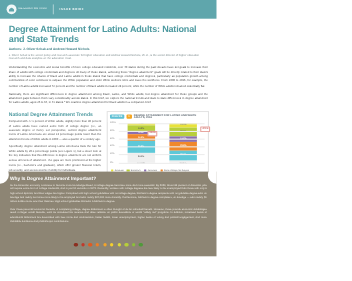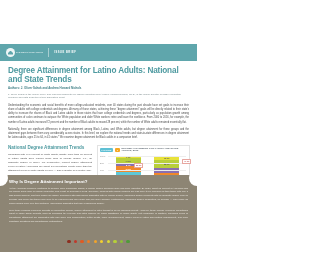--- a/index.html
+++ b/index.html
@@ -1,17 +1,17 @@
 <!DOCTYPE html>
 <html><head>
 <meta charset="utf-8">
 <style>
   html,body{margin:0;padding:0;background:#ffffff;}
   body{width:197px;height:255px;overflow:hidden;font-family:"Liberation Sans",sans-serif;}
-  .page{position:relative;width:197px;height:208px;background:#fff;margin-top:44px;}
+  .page{position:relative;width:197px;height:233px;background:#fff;}
 
   
   .hdr{height:17px;background:#5fa6ac;display:flex;align-items:center;padding:0 6px;box-sizing:border-box;}
   .logo{display:flex;align-items:center;gap:1px;}
   .logo-mark{width:9px;height:9px;border-radius:50%;background:#eef6f6;position:relative;}
   .logo-mark:after{content:"";position:absolute;left:2px;top:2.5px;width:5px;height:4px;background:#5fa6ac;
      clip-path:polygon(50% 0%,100% 60%,100% 100%,0% 100%,0% 60%);}
   .logo-txt{font-size:2.1px;color:#ffffff;letter-spacing:.15px;line-height:1.1;white-space:nowrap;}
   .hdr-sep{width:1px;height:9px;background:rgba(255,255,255,.45);margin:0 5px;}
   .hdr-tag{font-size:2.6px;color:#ffffff;letter-spacing:.55px;font-weight:bold;white-space:nowrap;}

